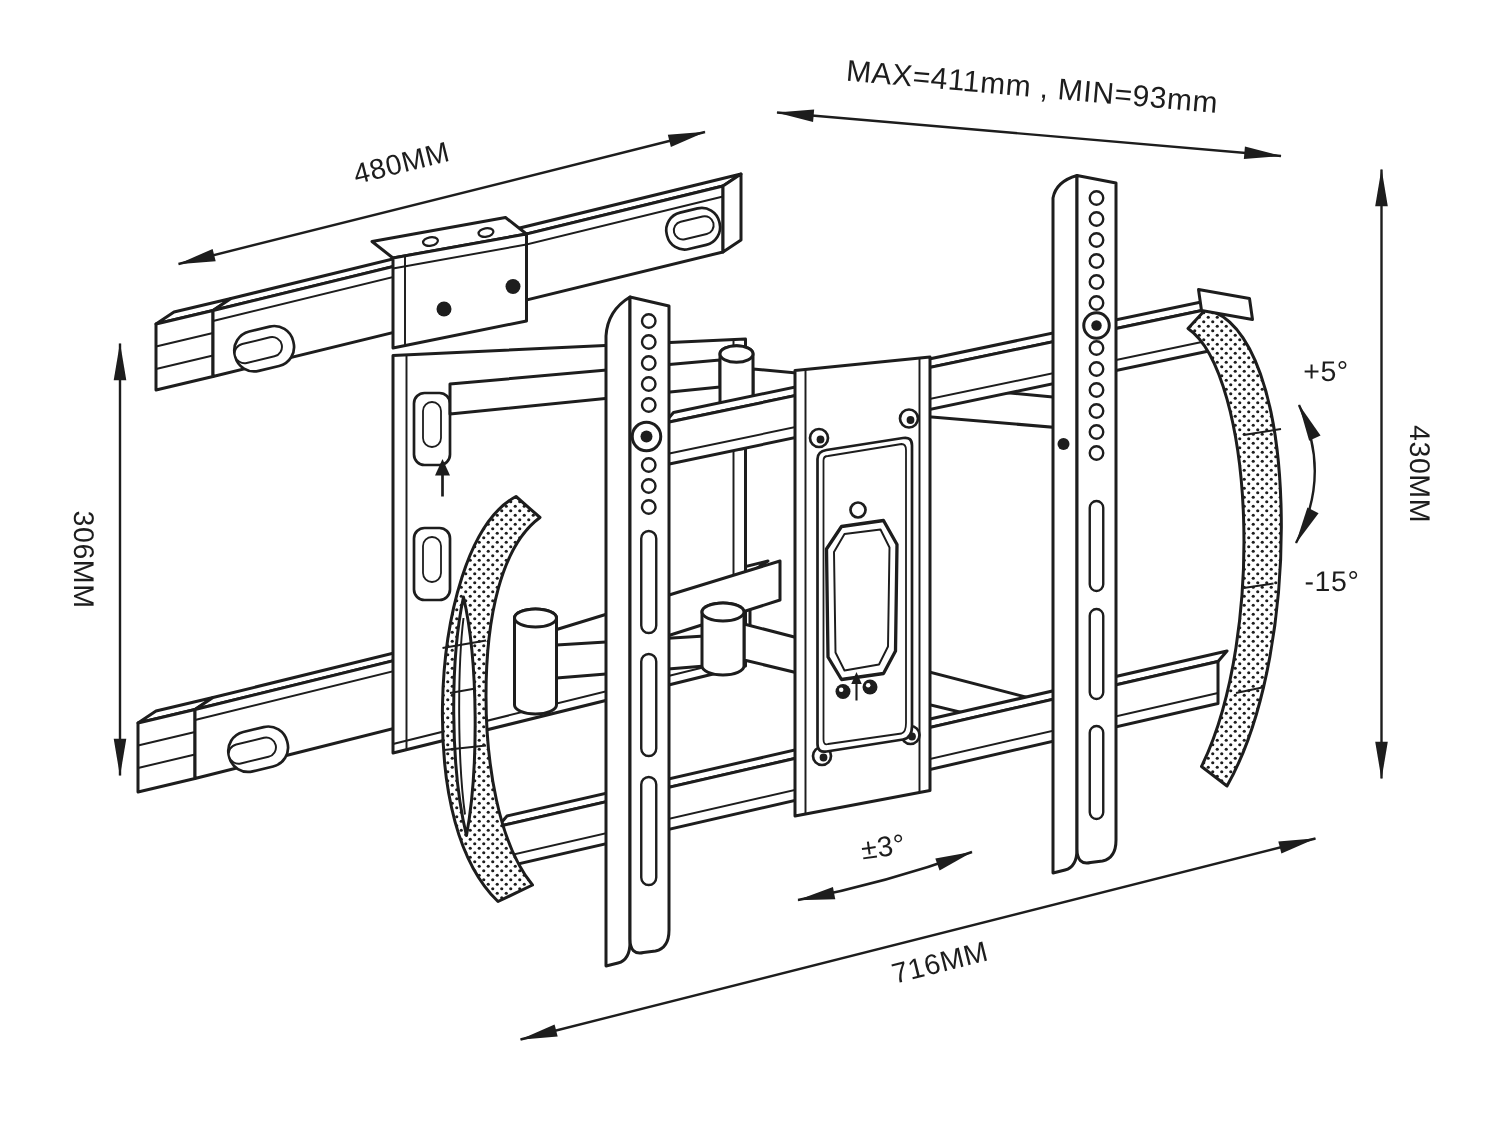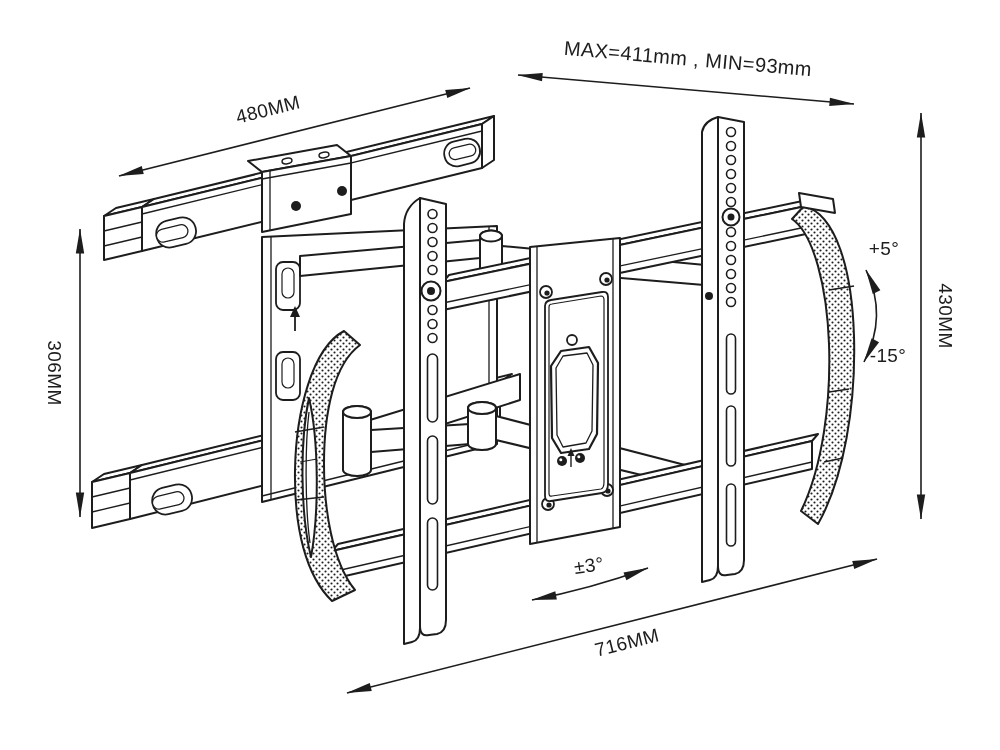--- a/index.html
+++ b/index.html
@@ -241,19 +241,19 @@
 <div class="lbl" style="left:268px;top:110px;--r:-14deg">480MM</div>
 
 <div class="lbl lbl-lg" style="left:688px;top:59px;--r:5deg">MAX=411mm , MIN=93mm</div>
 
 <div class="lbl" style="left:54px;top:373px;--r:90deg">306MM</div>
 
 <div class="lbl" style="left:945px;top:316px;--r:90deg">430MM</div>
 
 <div class="lbl" style="left:884px;top:249px">+5°</div>
 
-<div class="lbl" style="left:888px;top:356px">-15°</div>
+<div class="lbl" style="left:888px;top:389px">-15°</div>
 
 <div class="lbl" style="left:589px;top:566px;--r:-8deg">±3°</div>
 
 <div class="lbl" style="left:627px;top:643px;--r:-14deg">716MM</div>
 
 </div>
 
 </body></html>

